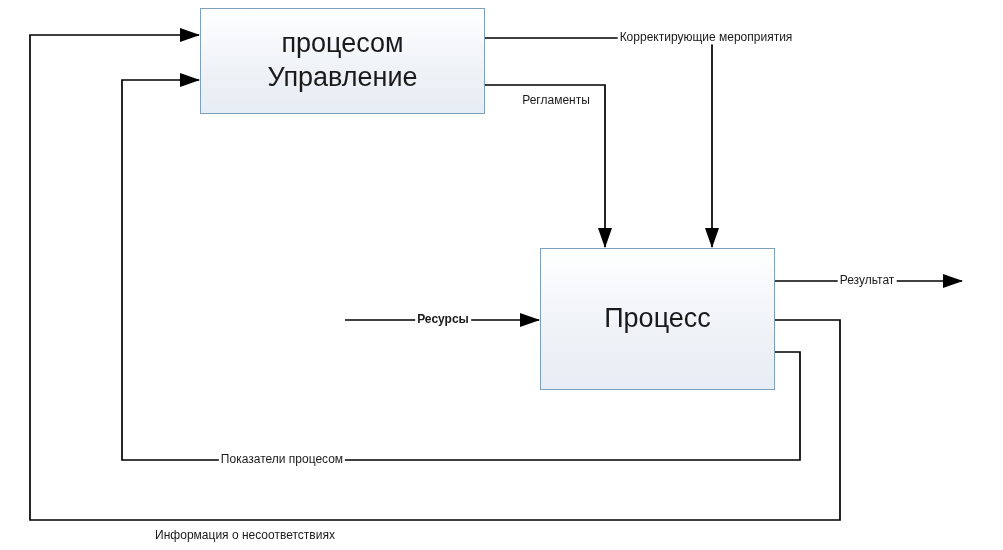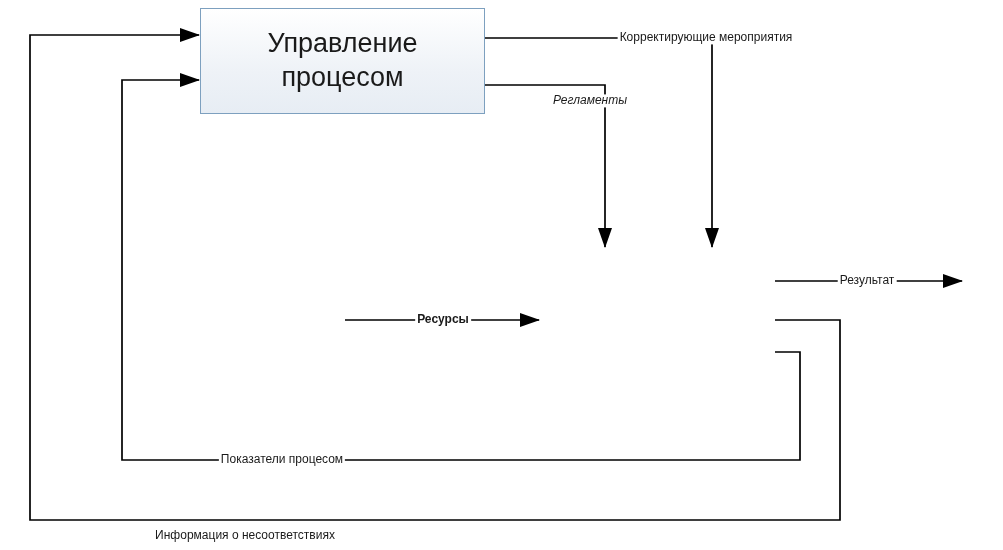--- a/index.html
+++ b/index.html
@@ -53,21 +53,21 @@
     z-index: 3;
     transform: translate(-50%, -50%);
     background: #ffffff;
     color: #1a1a1a;
     font-size: 12px;
     line-height: 1.1;
     padding: 0 2px;
     white-space: nowrap;
   }
   .lbl-corrective      { left: 706px; top: 38px;  }
-  .lbl-regulations     { left: 590px; top: 101px; font-style: italic; }
+  .lbl-regulations     { left: 556px; top: 101px; }
   .lbl-resources       { left: 443px; top: 320px; font-weight: bold; }
   .lbl-result          { left: 867px; top: 281px; }
   .lbl-indicators      { left: 282px; top: 460px; }
   .lbl-nonconformities { left: 245px; top: 536px; }
 </style>
 </head>
 <body>
 
 <div class="canvas">
 
@@ -85,24 +85,27 @@
     <polyline points="345,320 539,320" fill="none" stroke="#000000" stroke-width="1.7" marker-end="url(#arrow)"></polyline>
 
     <polyline points="775,281 962,281" fill="none" stroke="#000000" stroke-width="1.7" marker-end="url(#arrow)"></polyline>
 
     <polyline points="775,352 800,352 800,460 122,460 122,80 199,80" fill="none" stroke="#000000" stroke-width="1.7" marker-end="url(#arrow)"></polyline>
 
     <polyline points="775,320 840,320 840,520 30,520 30,35 199,35" fill="none" stroke="#000000" stroke-width="1.7" marker-end="url(#arrow)"></polyline>
   </svg>
 
   <div class="node node-management">
+    <span>процесом</span>
     <span>Управление</span>
-    <span>процесом</span>
   </div>
 
+  <div class="node node-process">
+    <span>Процесс</span>
+  </div>
 
   <span class="edge-label lbl-corrective">Корректирующие мероприятия</span>
 
   <span class="edge-label lbl-regulations">Регламенты</span>
 
   <span class="edge-label lbl-resources">Ресурсы</span>
 
   <span class="edge-label lbl-result">Результат</span>
 
   <span class="edge-label lbl-indicators">Показатели процесом</span>

